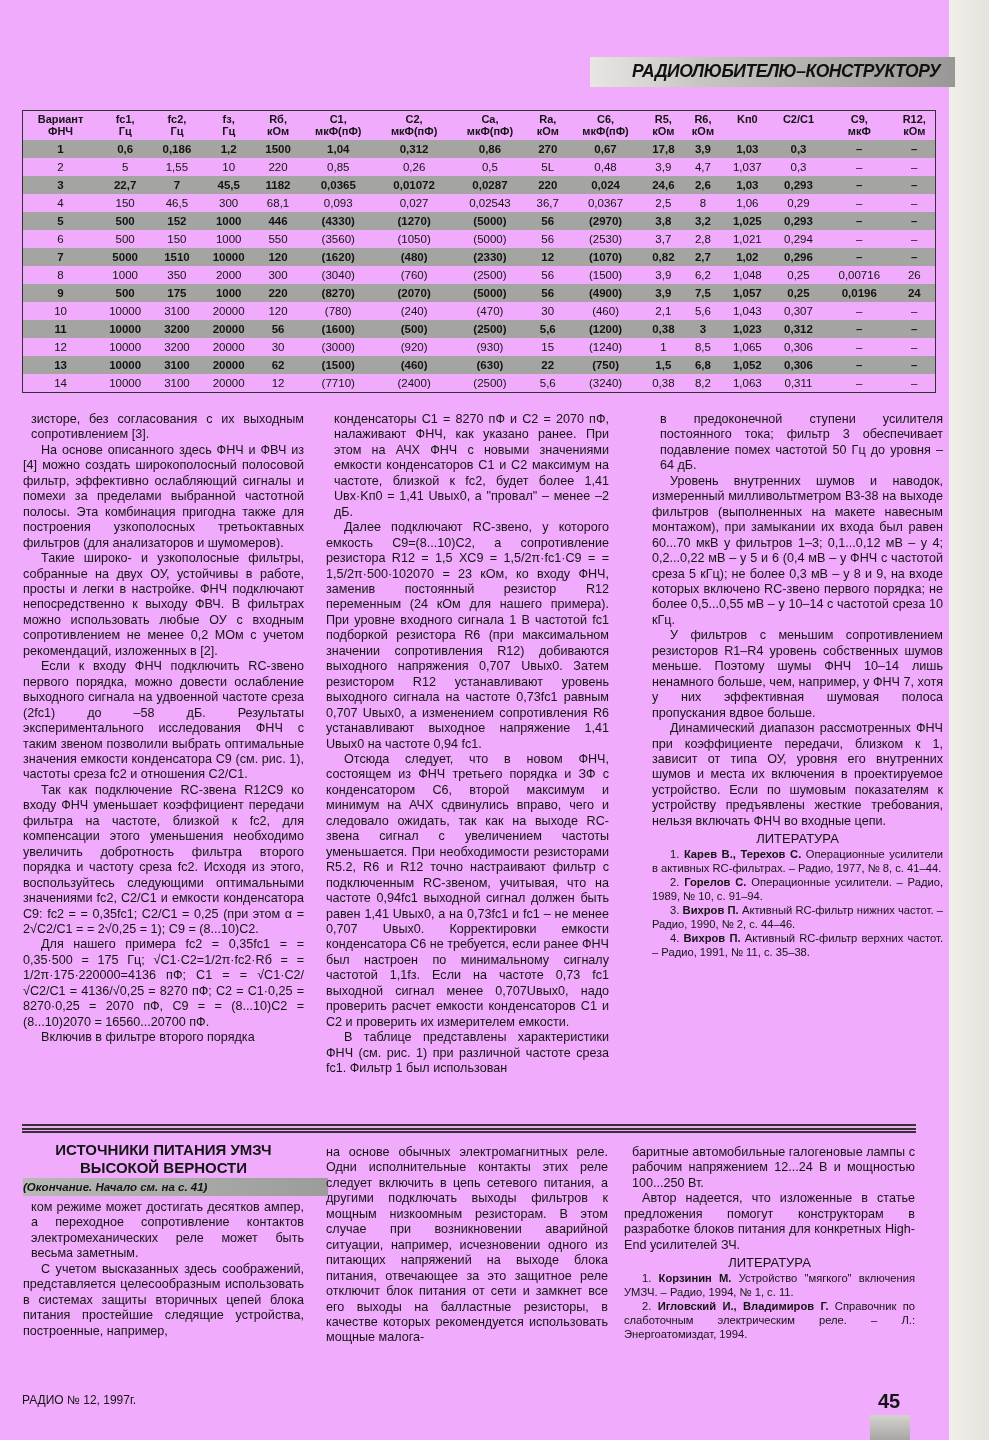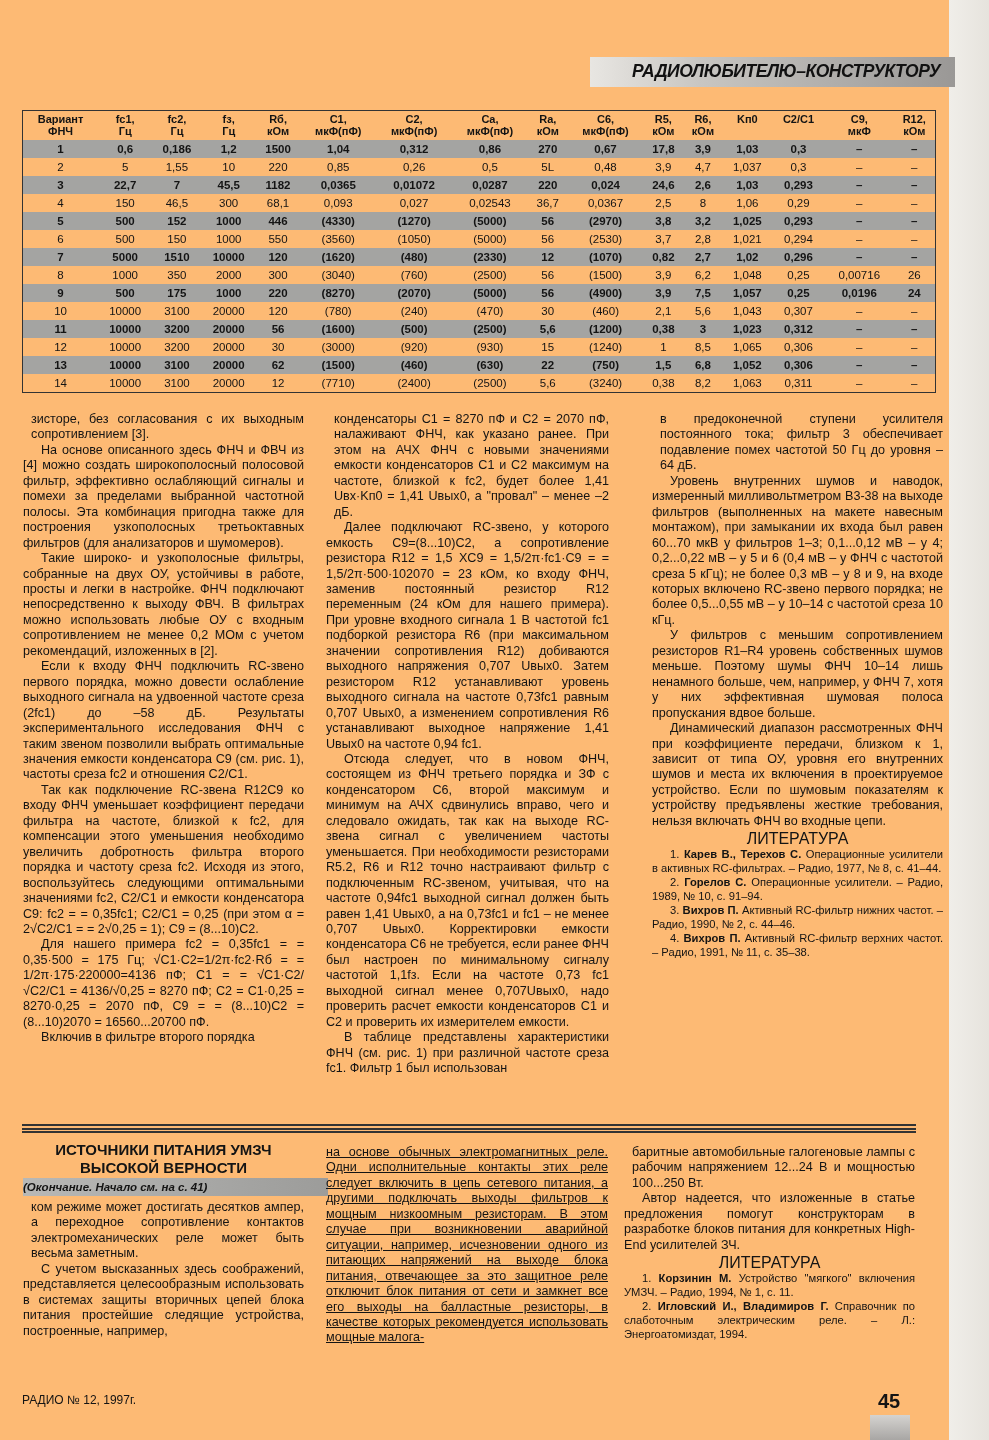--- a/index.html
+++ b/index.html
@@ -1,51 +1,51 @@
 <!DOCTYPE html>
 <html><head>
 <meta charset="utf-8">
 <style>
   * { box-sizing: border-box; margin: 0; padding: 0; }
   html, body { width: 989px; height: 1440px; background: #f3f1ec; overflow: hidden; }
   body { font-family: "Liberation Sans", sans-serif; color: #141414; position: relative; }
-  .page { position: absolute; left: 0; top: 0; width: 989px; height: 1440px; background: #fdba74; }
+  .page { position: absolute; left: 0; top: 0; width: 989px; height: 1440px; background: #f0abfc; }
   .right-edge { position: absolute; right: 0; top: 0; width: 40px; height: 1440px; background: linear-gradient(90deg, #f0eee9 0%, #e6e3dd 100%); }
 
   .banner { position: absolute; left: 590px; top: 57px; width: 365px; height: 30px;
             background: linear-gradient(90deg, #e8e6e2 0%, #c8c6c2 30%, #9a9896 100%); }
   .banner-text { position: absolute; left: 632px; top: 60px; font-family: "Liberation Sans", sans-serif;
                  font-weight: bold; font-style: italic; font-size: 19px; letter-spacing: -0.5px; color: #111; transform: scaleX(0.92); transform-origin: left; }
 
   table.data { position: absolute; left: 22px; top: 110px; width: 914px; border-collapse: collapse;
                border: 1.5px solid #333; font-family: "Liberation Sans", sans-serif; font-size: 11.5px; }
   table.data th { font-weight: bold; font-size: 11px; line-height: 12px; padding: 2px 2px 3px; text-align: center; vertical-align: top; }
   table.data td { text-align: center; height: 18px; padding: 0 2px; line-height: 18px; }
   table.data tr.shade td { background: #a4a4a2; font-weight: bold; }
   table.data tr.shade { }
 
   .col { position: absolute; font-size: 12.6px; line-height: 15.45px; text-align: justify; }
   .col p { text-indent: 18px; }
   .col p.noindent { text-indent: 0; margin-left: 8px; }
   .col1 { left: 23px; top: 412px; width: 281px; }
   .col2 { left: 326px; top: 412px; width: 283px; }
   .col3 { left: 652px; top: 412px; width: 291px; }
-  .lit-title { text-align: center; text-indent: 0 !important; font-size: 16px; margin-top: 2px; }
+  .lit-title { text-align: center; text-indent: 0 !important; font-size: 13px; margin-top: 2px; }
   .lit { font-size: 11.2px; line-height: 14px; }
   .lit b { font-weight: bold; }
 
   .divider { position: absolute; left: 22px; top: 1124px; width: 894px; height: 9px; }
   .divider div { height: 2px; background: #333; margin-bottom: 1.5px; }
 
   .article2-title { position: absolute; left: 23px; top: 1141px; width: 281px; text-align: center;
                     font-weight: bold; font-size: 15px; line-height: 18px; }
   .article2-sub { position: absolute; left: 23px; top: 1178px; width: 305px; height: 18px;
                   background: linear-gradient(90deg, #b8b8b6, #9c9c9a); text-align: left; font-weight: bold; font-style: italic; font-size: 11.5px; line-height: 18px; }
   .b1 { left: 23px; top: 1200px; width: 281px; }
-  .b2 { left: 318px; top: 1145px; width: 290px; text-decoration: underline; }
+  .b2 { left: 318px; top: 1145px; width: 290px; }
   .b3 { left: 624px; top: 1145px; width: 291px; }
 
   .footer-left { position: absolute; left: 22px; top: 1393px; font-size: 12px; }
   .page-num { position: absolute; left: 878px; top: 1390px; font-size: 20px; font-weight: bold; }
   .page-tab { position: absolute; left: 870px; top: 1415px; width: 40px; height: 25px; background: linear-gradient(#d5d3d0, #a8a6a4); }
 </style>
 </head>
 <body>
 
 <div class="page">

